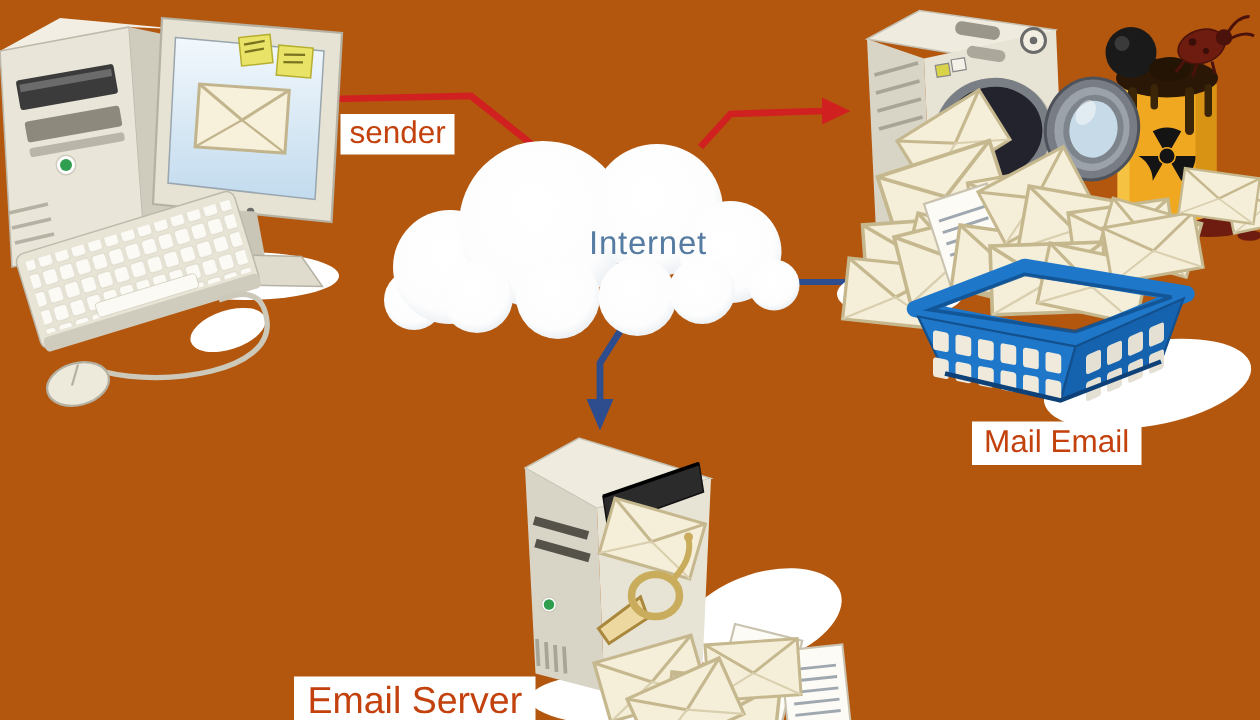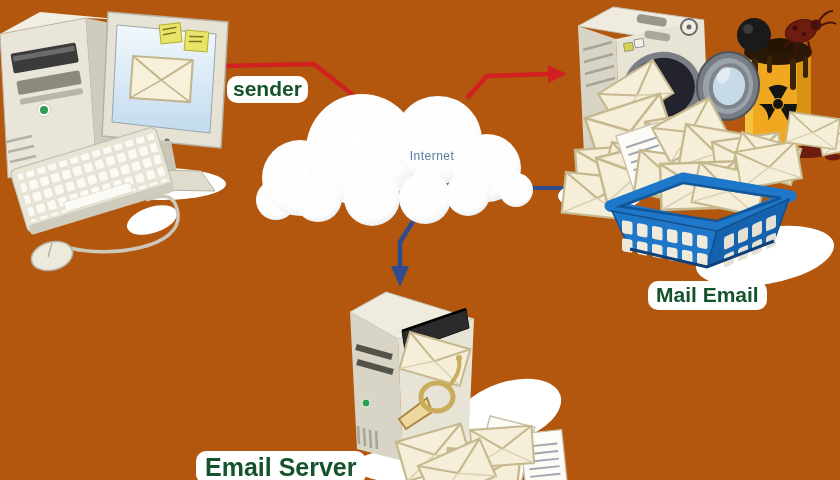--- a/index.html
+++ b/index.html
@@ -1,25 +1,25 @@
 <!DOCTYPE html>
 <html><head>
 <meta charset="utf-8">
 <style>
   html,body{margin:0;padding:0;background:#B4570E;}
   #stage{position:relative;width:840px;height:480px;background:#B4570E;overflow:hidden;
          font-family:"Liberation Sans",sans-serif;}
   #scene{position:absolute;left:0;top:0;}
-  .lbl{position:absolute;background:#FFFFFF;color:#14532d;font-weight:700;
-       line-height:1.08;padding:2px 6px;white-space:nowrap;border-radius:10px;}
+  .lbl{position:absolute;background:#FFFFFF;color:#c2410c;font-weight:400;
+       line-height:1.08;padding:2px 6px;white-space:nowrap;}
   .lbl-sender{left:227px;top:76px;font-size:21px;}
   .lbl-filter{left:648px;top:281px;font-size:21px;padding:3px 8px;}
   .lbl-server{left:196px;top:451px;font-size:25px;padding:3px 9px;}
   .lbl-internet{position:absolute;left:382px;top:149px;width:100px;text-align:center;
-       background:transparent;color:#567CA2;font-size:12px;font-weight:400;letter-spacing:.5px;}
+       background:transparent;color:#567CA2;font-size:22px;font-weight:400;letter-spacing:.5px;}
 </style>
 </head>
 <body>
 
 <div id="stage">
 <svg id="scene" width="840" height="480" viewBox="0 0 840 480">
   <defs>
     <radialGradient id="cloudG" cx="45%" cy="40%" r="68%">
       <stop offset="0%" stop-color="#FFFFFF"></stop>
       <stop offset="70%" stop-color="#FDFDFD"></stop>

